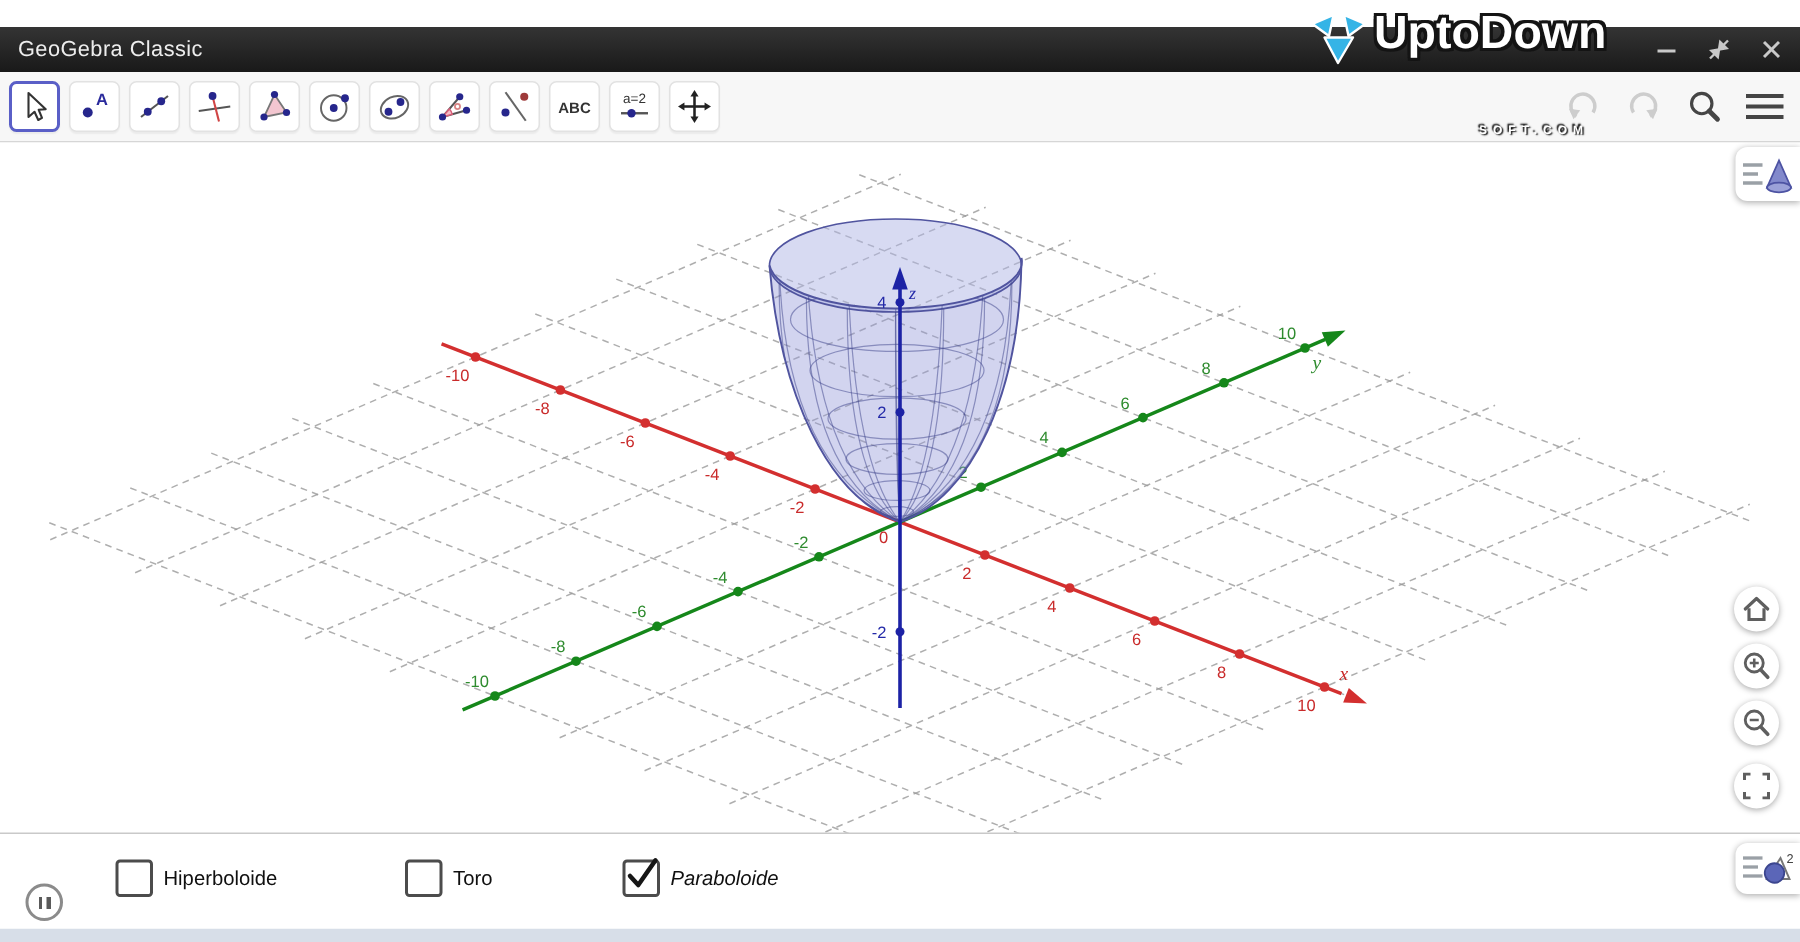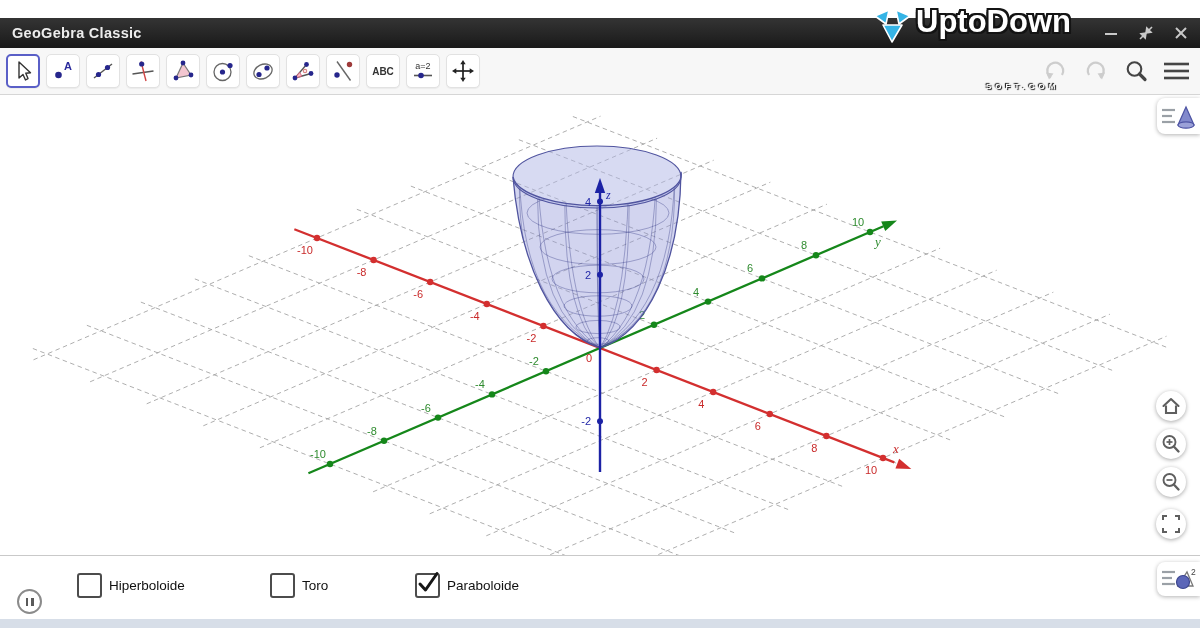--- a/index.html
+++ b/index.html
@@ -1,21 +1,21 @@
 <!DOCTYPE html>
 <html><head>
 <meta charset="utf-8">
 <style>
   html,body{margin:0;padding:0;background:#e8e8e8;}
   .screen{position:relative;width:1200px;height:628px;background:#fff;overflow:hidden;
           font-family:"Liberation Sans",sans-serif;-webkit-font-smoothing:antialiased;}
   .topstrip{height:18px;background:#ffffff;}
   .titlebar{position:relative;height:30px;background:linear-gradient(#343434,#191919);
             display:flex;align-items:center;padding:0 12px;box-sizing:border-box;}
-  .title{color:#ededed;font-size:14.5px;font-weight:bold;letter-spacing:.3px;}
+  .title{color:#ededed;font-size:14.5px;font-weight:normal;letter-spacing:.3px;}
   .winctrl{position:absolute;right:10px;top:0;height:100%;display:flex;align-items:center;gap:17px;}
   .winbtn{display:flex;align-items:center;justify-content:center;width:18px;height:18px;cursor:default;}
   
   .udlogo{position:absolute;left:872px;top:6px;display:flex;align-items:flex-start;z-index:5;}
   .udtextwrap{display:flex;flex-direction:column;margin-left:2px;gap:46px;}
   .udtext{font-size:31px;font-weight:bold;color:#fff;line-height:1.05;letter-spacing:0px;
      text-shadow:-2px 0 #141414,2px 0 #141414,0 -2px #141414,0 2px #141414,
                  -2px -2px #141414,2px 2px #141414,-2px 2px #141414,2px -2px #141414;}
   .udsub{font-size:8px;font-weight:bold;color:#fff;letter-spacing:4px;margin:-3px 0 0 34px;
      text-shadow:1px 1px 1px #000,-1px -1px 1px #000;padding-left:36px;}
@@ -386,21 +386,21 @@
     </div>
 
     <div class="cb-row" style="left: 77px;">
         <span class="cb-box"></span>
                  <span class="cb-label">Hiperboloide</span>
       </div>
       <div class="cb-row" style="left: 270px;">
         <span class="cb-box"></span>
                  <span class="cb-label">Toro</span>
       </div>
-      <div class="cb-row" style="left: 415px;">
+      <div class="cb-row" style="left: 415px; font-style: italic;">
         <span class="cb-box">
           <svg width="24" height="26">
             <polyline points="4,13 9.5,19 21,2.5" fill="none" stroke="#161616" stroke-width="3" stroke-linecap="round" stroke-linejoin="round"></polyline>
           </svg>
         </span>
                  <span class="cb-label">Paraboloide</span>
       </div>
       <div class="stylebtn" style="right:0;top:6px;width:43px;height:34px;">
       <svg width="38" height="26">
         <g stroke="#9aa0a6" stroke-width="2.2">

